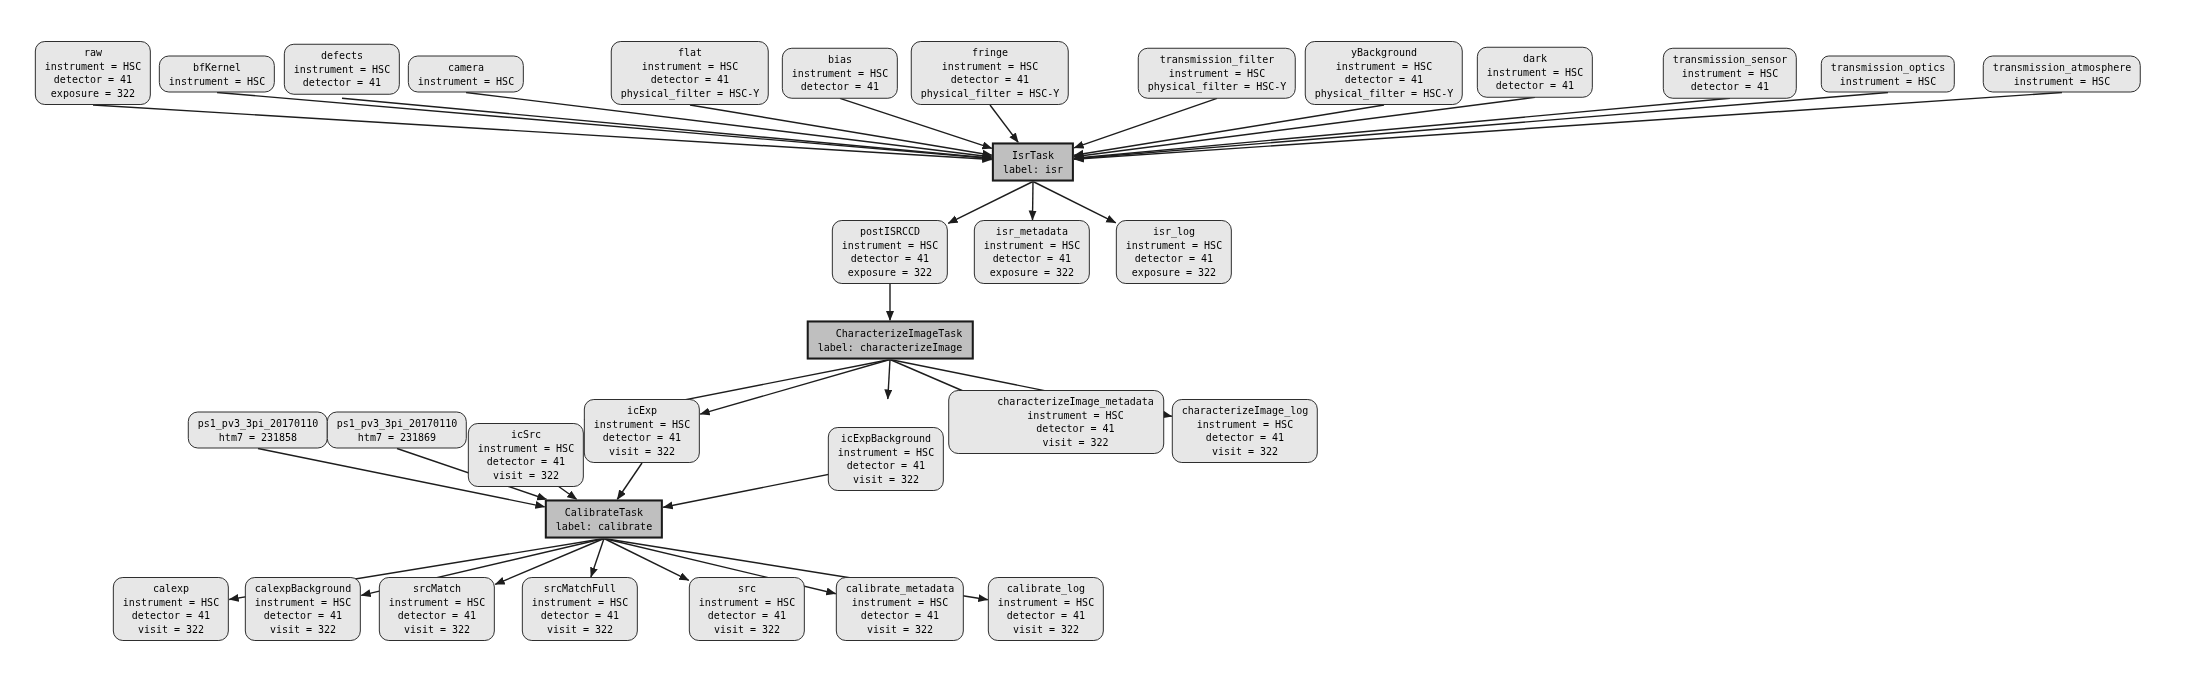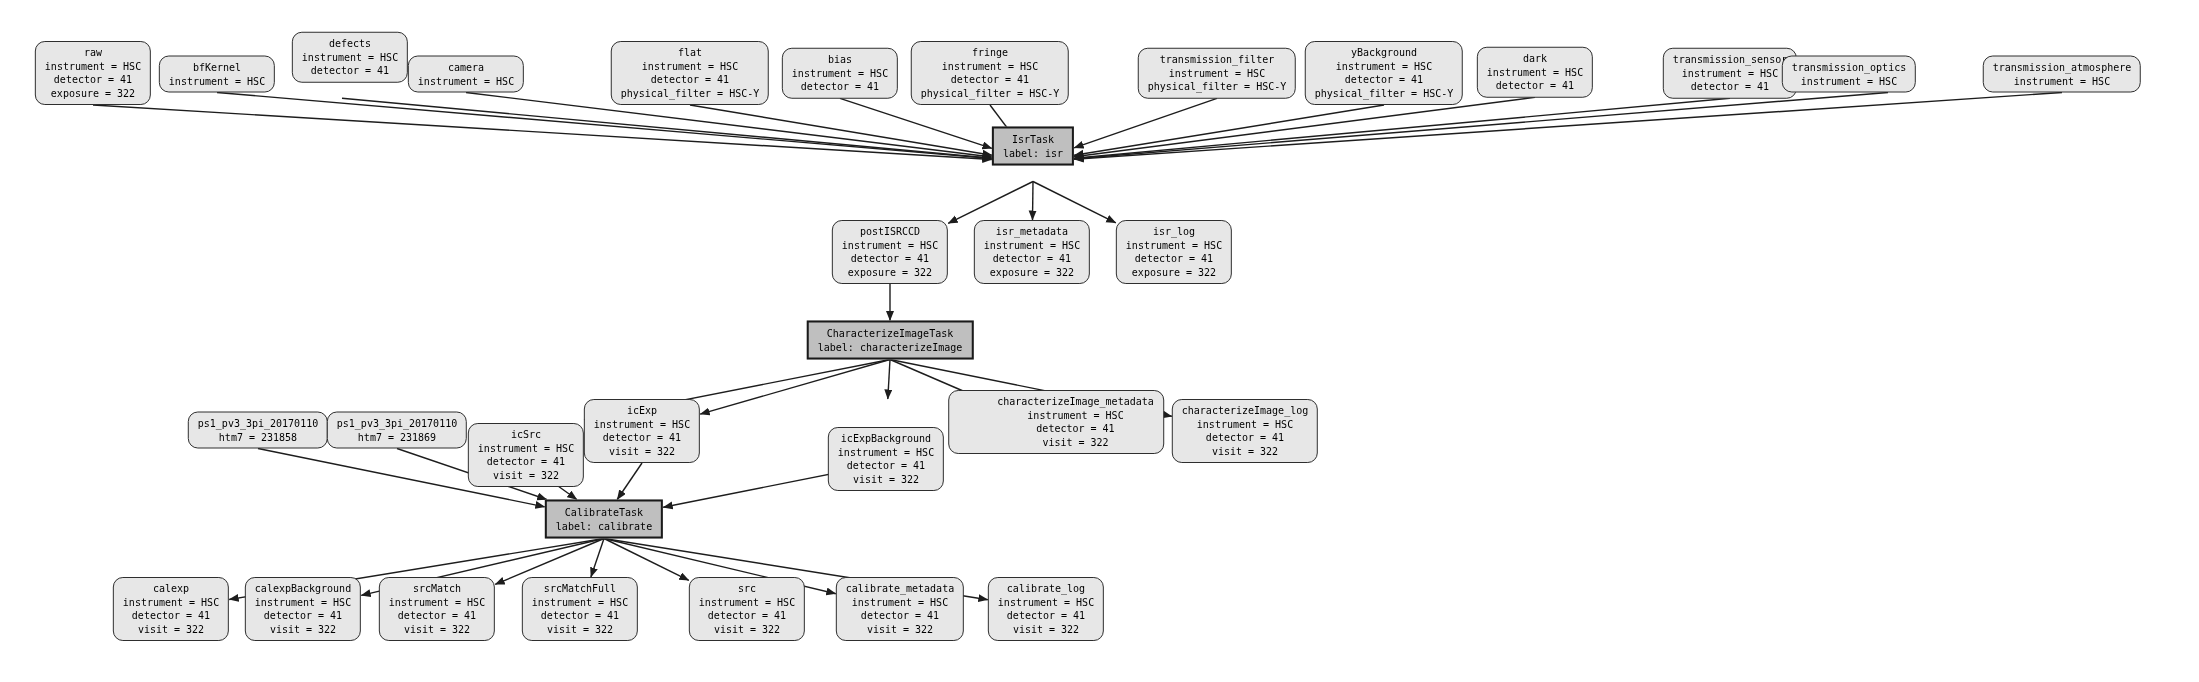--- a/index.html
+++ b/index.html
@@ -100,21 +100,21 @@
       <div class="node dataset" id="n-raw" style="left: 93px; top: 73px;">
         <div class="node-title">raw</div>
         <div class="node-line">instrument = HSC</div>
         <div class="node-line">detector = 41</div>
         <div class="node-line">exposure = 322</div>
       </div>
       <div class="node dataset" id="n-bfKernel" style="left: 217px; top: 74px;">
         <div class="node-title">bfKernel</div>
         <div class="node-line">instrument = HSC</div>
       </div>
-      <div class="node dataset" id="n-defects" style="left: 342px; top: 57px; margin-left: 8px;">
+      <div class="node dataset" id="n-defects" style="left: 342px; top: 69px;">
         <div class="node-title">defects</div>
         <div class="node-line">instrument = HSC</div>
         <div class="node-line">detector = 41</div>
       </div>
       <div class="node dataset" id="n-camera" style="left: 466px; top: 74px;">
         <div class="node-title">camera</div>
         <div class="node-line">instrument = HSC</div>
       </div>
       <div class="node dataset" id="n-flat" style="left: 690px; top: 73px;">
         <div class="node-title">flat</div>
@@ -147,29 +147,29 @@
       <div class="node dataset" id="n-dark" style="left: 1535px; top: 72px;">
         <div class="node-title">dark</div>
         <div class="node-line">instrument = HSC</div>
         <div class="node-line">detector = 41</div>
       </div>
       <div class="node dataset" id="n-transmission_sensor" style="left: 1730px; top: 73px;">
         <div class="node-title">transmission_sensor</div>
         <div class="node-line">instrument = HSC</div>
         <div class="node-line">detector = 41</div>
       </div>
-      <div class="node dataset" id="n-transmission_optics" style="left: 1849px; top: 74px;">
+      <div class="node dataset" id="n-transmission_optics" style="left: 1888px; top: 74px; border-radius: 8px;">
         <div class="node-title">transmission_optics</div>
         <div class="node-line">instrument = HSC</div>
       </div>
       <div class="node dataset" id="n-transmission_atmosphere" style="left: 2062px; top: 74px;">
         <div class="node-title">transmission_atmosphere</div>
         <div class="node-line">instrument = HSC</div>
       </div>
-      <div class="node task" id="n-isr" style="left: 1033px; top: 146px; text-align: center;">
+      <div class="node task" id="n-isr" style="left: 1033px; top: 162px; text-align: center;">
         <div class="node-title">IsrTask</div>
         <div class="node-line">label: isr</div>
       </div>
       <div class="node dataset" id="n-postISRCCD" style="left: 890px; top: 252px;">
         <div class="node-title">postISRCCD</div>
         <div class="node-line">instrument = HSC</div>
         <div class="node-line">detector = 41</div>
         <div class="node-line">exposure = 322</div>
       </div>
       <div class="node dataset" id="n-isr_metadata" style="left: 1032px; top: 252px;">
@@ -177,21 +177,21 @@
         <div class="node-line">instrument = HSC</div>
         <div class="node-line">detector = 41</div>
         <div class="node-line">exposure = 322</div>
       </div>
       <div class="node dataset" id="n-isr_log" style="left: 1174px; top: 252px;">
         <div class="node-title">isr_log</div>
         <div class="node-line">instrument = HSC</div>
         <div class="node-line">detector = 41</div>
         <div class="node-line">exposure = 322</div>
       </div>
-      <div class="node task" id="n-characterizeImage" style="left: 890px; top: 340px;">
+      <div class="node task" id="n-characterizeImage" style="left: 890px; top: 340px; text-align: right;">
         <div class="node-title">CharacterizeImageTask</div>
         <div class="node-line">label: characterizeImage</div>
       </div>
       <div class="node dataset" id="n-ps1a" style="left: 258px; top: 430px;">
         <div class="node-title">ps1_pv3_3pi_20170110</div>
         <div class="node-line">htm7 = 231858</div>
       </div>
       <div class="node dataset" id="n-ps1b" style="left: 397px; top: 430px;">
         <div class="node-title">ps1_pv3_3pi_20170110</div>
         <div class="node-line">htm7 = 231869</div>

